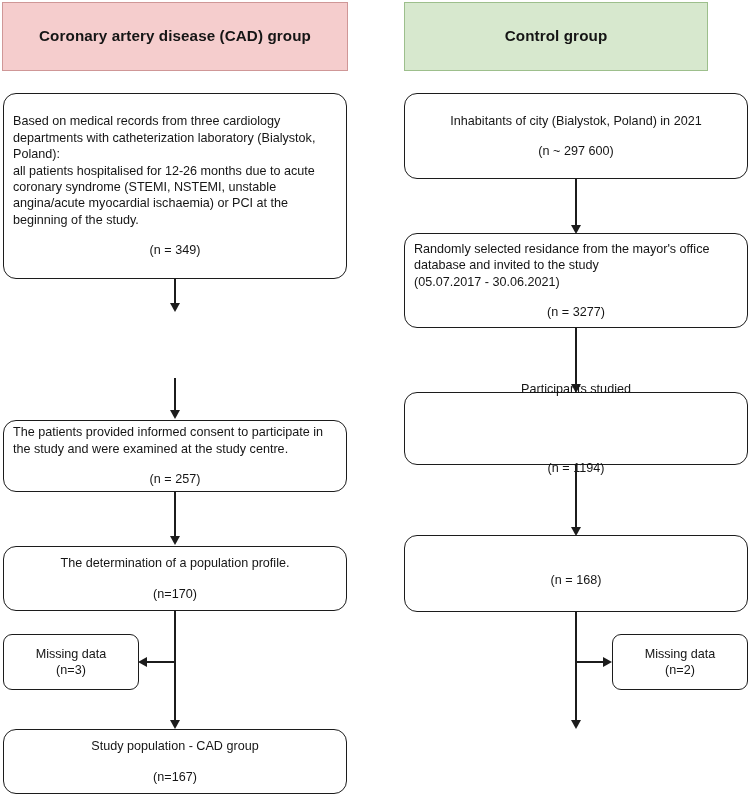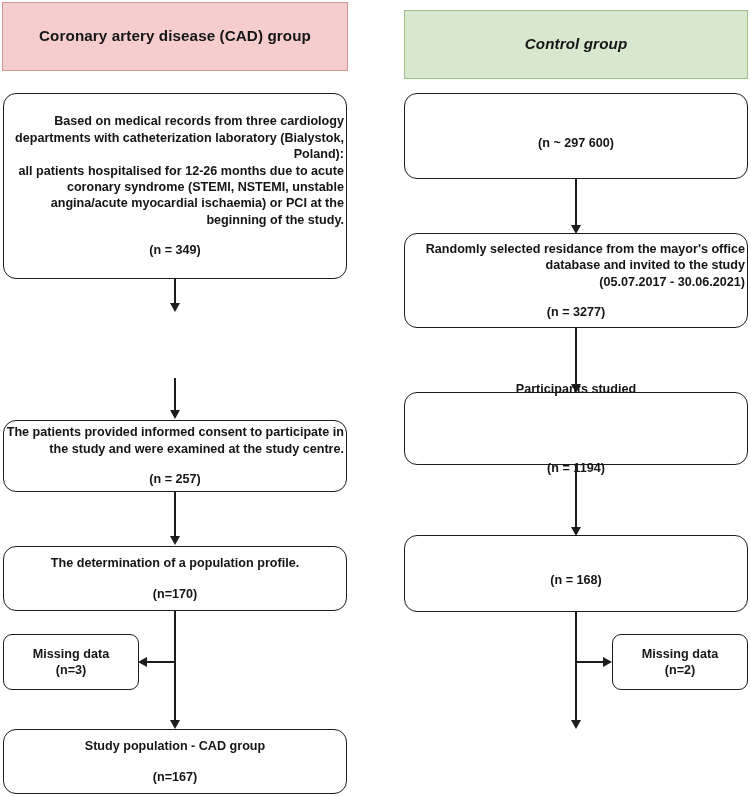--- a/index.html
+++ b/index.html
@@ -18,40 +18,39 @@
     background: #ffffff;
     overflow: hidden;
   }
   .node {
     position: absolute;
     box-sizing: border-box;
     display: flex;
     flex-direction: column;
     align-items: center;
     justify-content: center;
-    text-align: right;
+    text-align: left;
     color: #151515;
     font-size: 12.6px;
     line-height: 16.4px;
     background: #ffffff;
   }
   .hdr {
     border: 1px solid #c48b8b;
     border-radius: 0;
     font-weight: bold;
     font-size: 15.2px;
     letter-spacing: 0.1px;
   }
   .hdr.cad { background: #f5cdcd; border-color: #cf9797; }
   .hdr.ctrl { background: #d7e8ce; border-color: #9dbf8c; }
   .rbox {
     border: 1.4px solid #1c1c1c;
     border-radius: 13px;
-    padding: 4px 2px;
-    font-weight: bold;
+    padding: 4px 9px;
   }
   .rbox.small { border-radius: 9px; }
   .ntext { margin-top: 14px; }
   .ntext.tight { margin-top: 0px; }
   .body-lines { white-space: pre-line; }
   .conn {
     position: absolute;
     background: #1c1c1c;
   }
   .vline { width: 1.7px; }
@@ -80,21 +79,21 @@
 </style>
 </head>
 <body>
 
 <div id="canvas">
 
   <div class="node hdr cad" style="left:2px; top:2px; width:346px; height:69px;">
     <span>Coronary artery disease (CAD) group</span>
   </div>
 
-  <div class="node hdr ctrl" style="left:404px; top:10px; width:344px; height:69px;font-style:italic;">
+  <div class="node hdr ctrl" style="left:404px; top:2px; width:304px; height:69px;">
     <span>Control group</span>
   </div>
 
   <div class="node rbox" style="left:3px; top:93px; width:344px; height:186px;">
     <span class="body-lines">Based on medical records from three cardiology departments with catheterization laboratory (Bialystok, Poland):
 all patients hospitalised for 12-26 months due to acute coronary syndrome (STEMI, NSTEMI, unstable angina/acute myocardial ischaemia) or PCI at the beginning of the study.</span>
     <span class="ntext">(n = 349)</span>
   </div>
   <div class="conn vline" style="left:174px; top:279px; height:30px;"></div>
   <div class="arrow-down" style="left:169.5px; top:303px;"></div>
@@ -124,20 +123,21 @@
     <span>Missing data</span>
     <span class="ntext tight">(n=3)</span>
   </div>
 
   <div class="node rbox" style="left:3px; top:729px; width:344px; height:65px;">
     <span>Study population - CAD group</span>
     <span class="ntext">(n=167)</span>
   </div>
 
   <div class="node rbox" style="left:404px; top:93px; width:344px; height:86px;">
+    <span class="body-lines">Inhabitants of city (Bialystok, Poland) in 2021</span>
     <span class="ntext">(n ~ 297 600)</span>
   </div>
   <div class="conn vline" style="left:575px; top:179px; height:52px;"></div>
   <div class="arrow-down" style="left:570.5px; top:225px;"></div>
 
   <div class="node rbox" style="left:404px; top:233px; width:344px; height:95px;">
     <span class="body-lines">Randomly selected residance from the mayor's office database and invited to the study
 (05.07.2017 - 30.06.2021)</span>
     <span class="ntext">(n = 3277)</span>
   </div>

